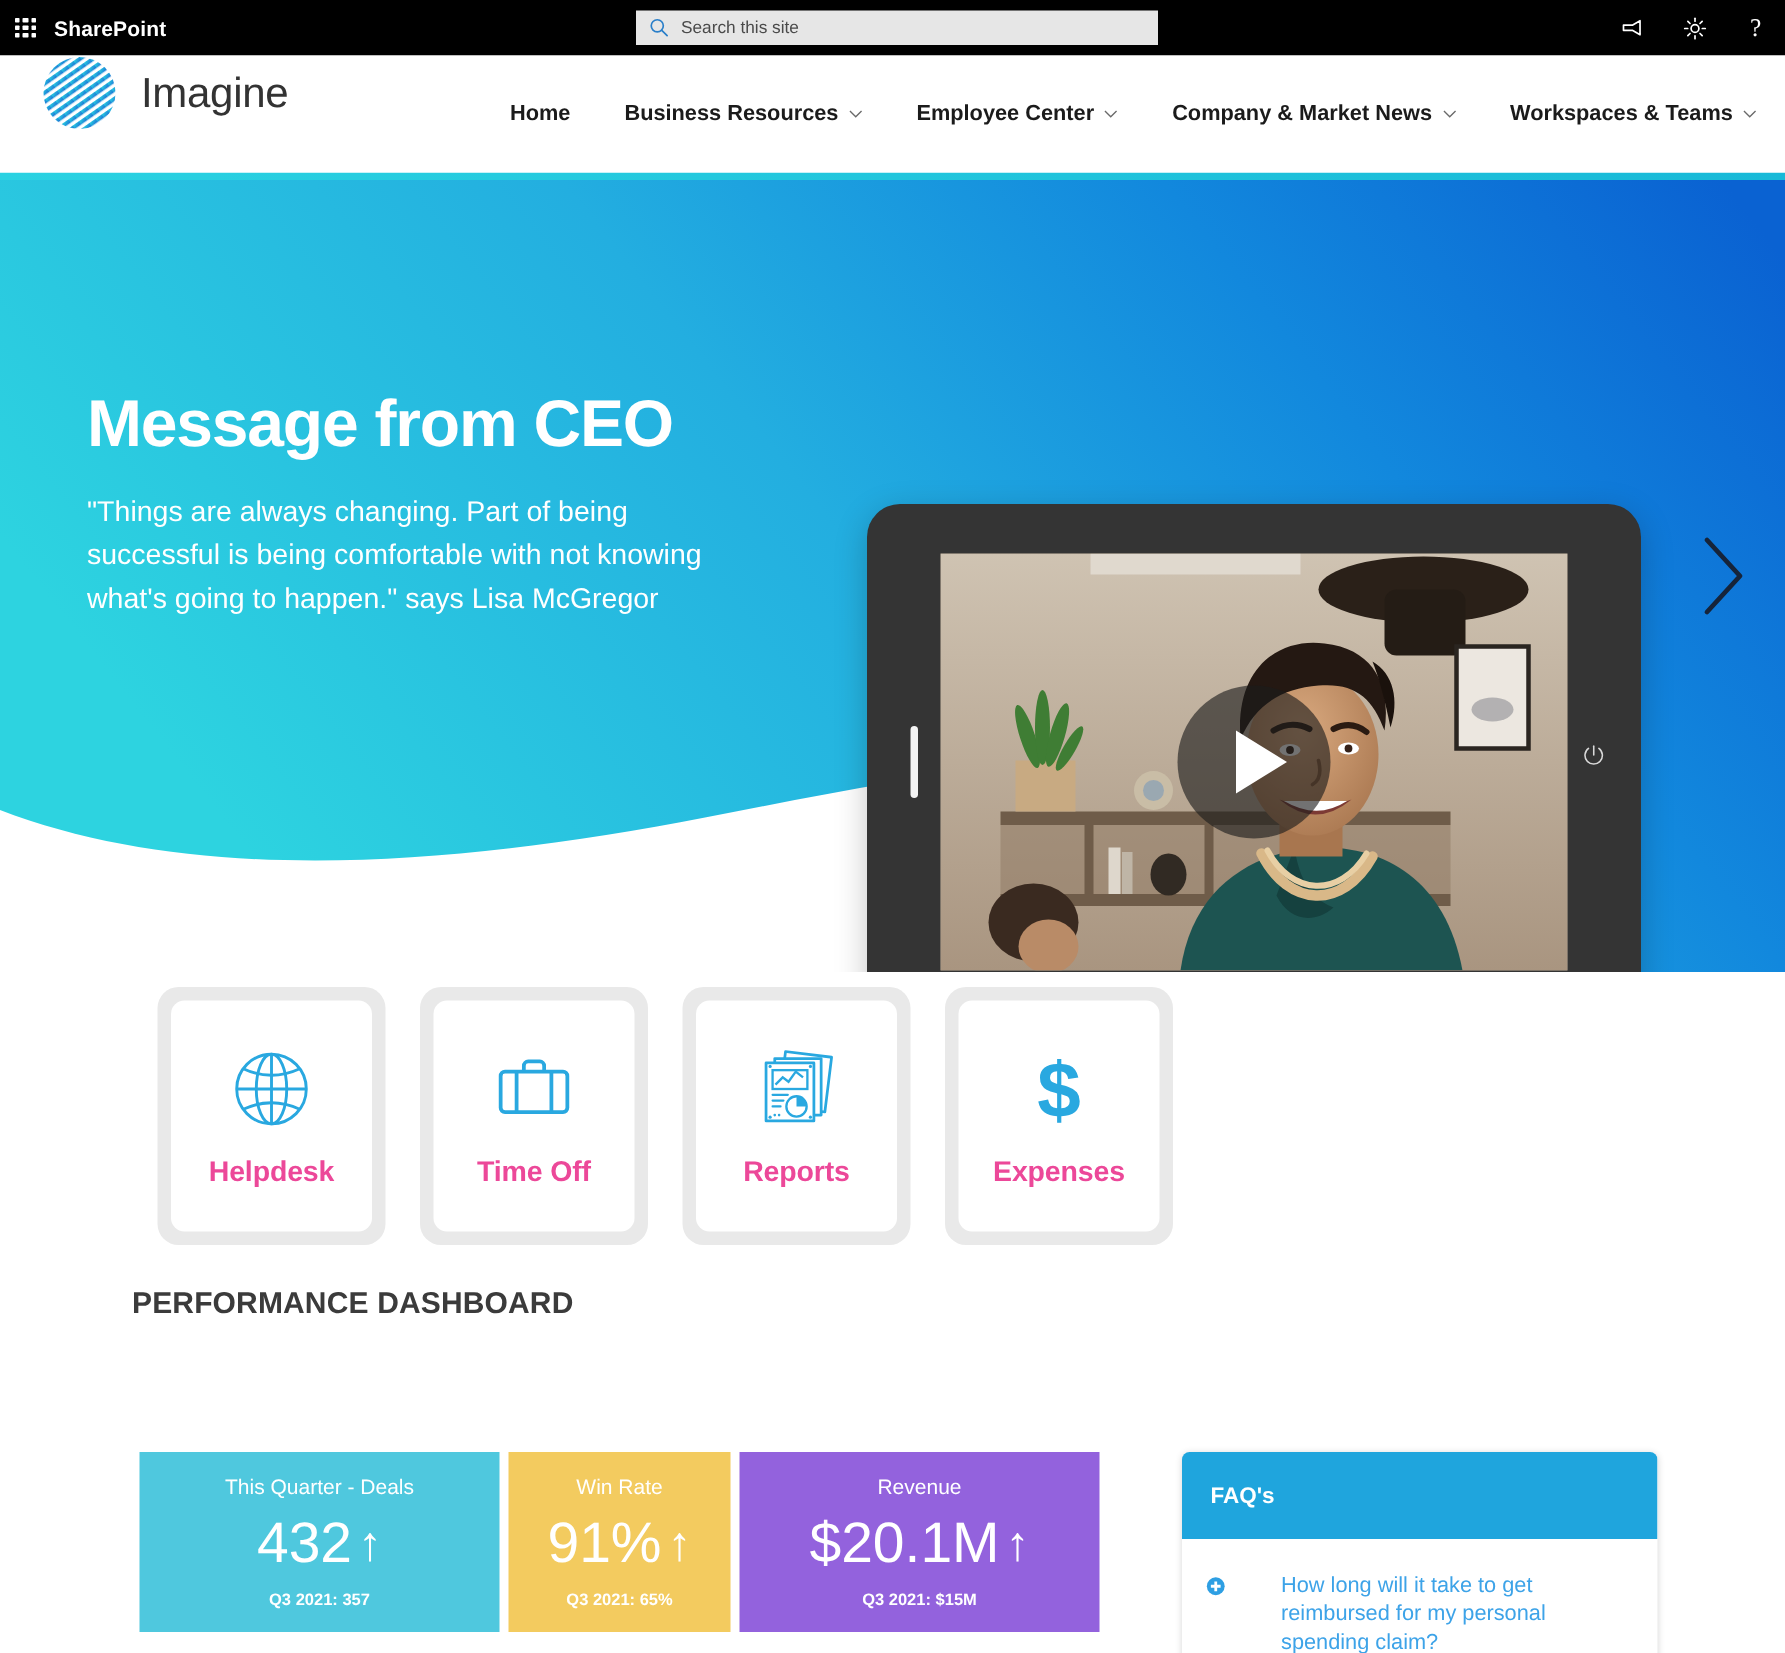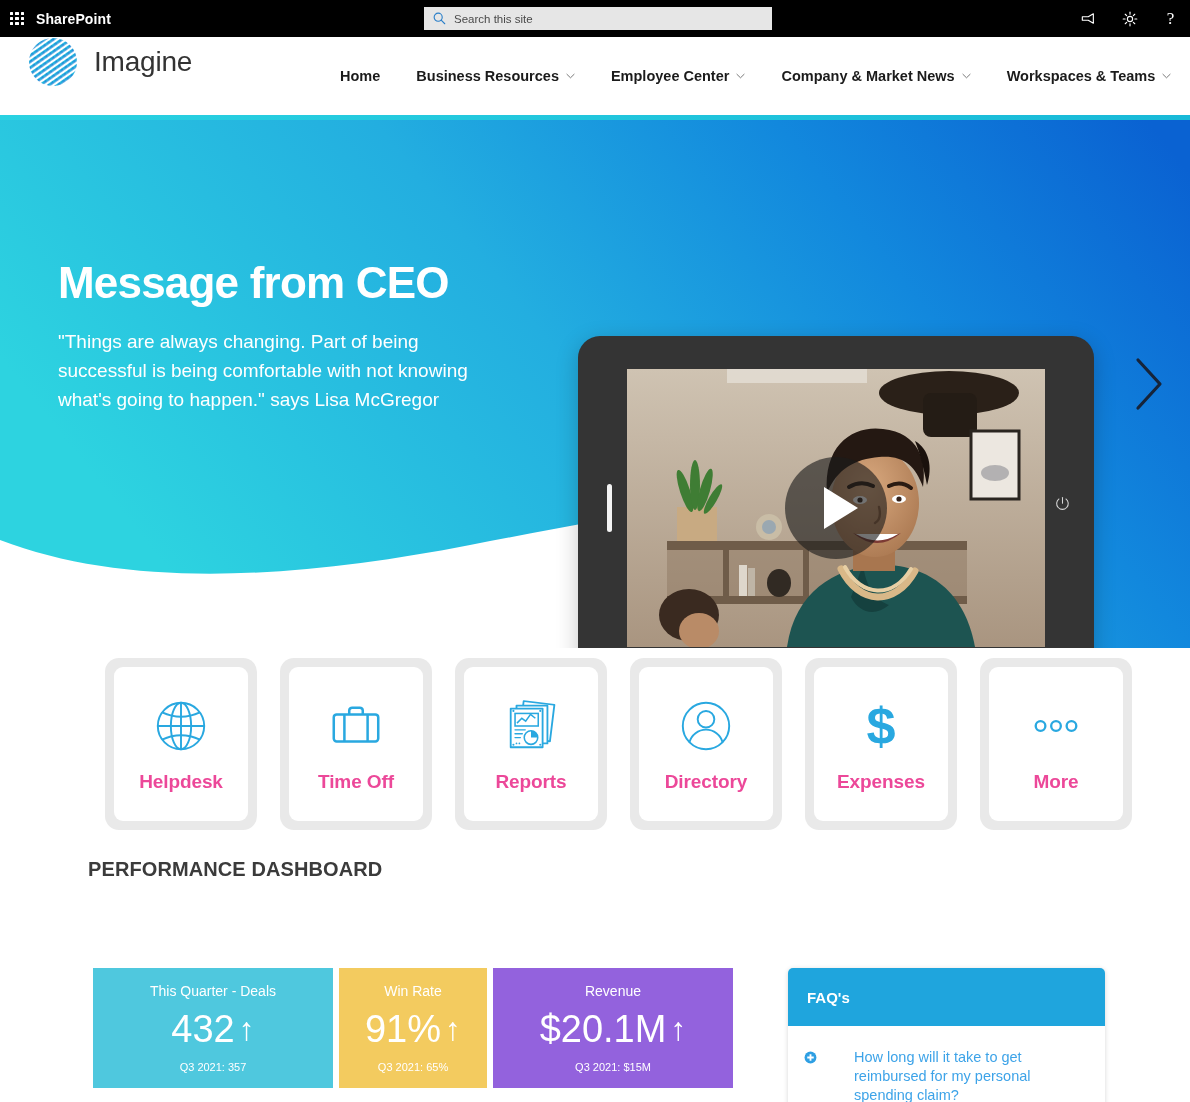--- a/index.html
+++ b/index.html
@@ -279,21 +279,21 @@
   .kpi-label { font-size: 14px; font-weight: 400; margin-bottom: 10px; }
   .kpi-value {
     font-size: 38px;
     font-weight: 300;
     line-height: 1.1;
     display: flex;
     align-items: center;
     white-space: nowrap;
   }
   .kpi-arrow { font-size: 32px; margin-left: 4px; font-weight: 400; }
-  .kpi-sub { font-size: 11px; margin-top: 10px; font-weight: 400; }
+  .kpi-sub { font-size: 11px; margin-top: 10px; font-weight: 700; }
 
   
   .faq {
     position: absolute;
     left: 788px;
     top: 968px;
     width: 317px;
     background: #ffffff;
     border-radius: 5px;
     box-shadow: 0 1px 5px rgba(0,0,0,.16);
@@ -603,58 +603,32 @@
               <circle cx="39.6" cy="49.4" r="1.1"></circle>
             <circle cx="15" cy="48" r="0.9"></circle>
               <circle cx="18" cy="48" r="0.9"></circle>
           </g>
         </svg>
       </div>
       <div class="tile-label">Reports</div>
     </div>
   </div>
 
-  <div class="tile-frame">
-    <div class="tile-card">
-      <div class="tile-icon">
-        <svg viewBox="0 0 60 60" width="58" height="58">
-          <circle cx="30" cy="30" r="24" fill="none" stroke="#29a8e0" stroke-width="2"></circle>
-          <circle cx="30" cy="23" r="8.6" fill="none" stroke="#29a8e0" stroke-width="2"></circle>
-          <path d="M12.8 47 a17.8 17.8 0 0 1 34.4 0" fill="none" stroke="#29a8e0" stroke-width="2"></path>
-        </svg>
-      </div>
-      <div class="tile-label">Directory</div>
-    </div>
-  </div>
 
   <div class="tile-frame">
     <div class="tile-card">
       <div class="tile-icon">
         <svg viewBox="0 0 60 60" width="58" height="58">
           <text x="30" y="49" text-anchor="middle" font-family="Liberation Sans, sans-serif" font-size="54" font-weight="bold" fill="#29a8e0">$</text>
         </svg>
       </div>
       <div class="tile-label">Expenses</div>
     </div>
   </div>
 
-  <div class="tile-frame">
-    <div class="tile-card">
-      <div class="tile-icon">
-        <svg viewBox="0 0 60 60" width="58" height="58">
-          <g fill="none" stroke="#29a8e0" stroke-width="2.4">
-            <circle cx="14" cy="30" r="5"></circle>
-              <circle cx="30" cy="30" r="5"></circle>
-              <circle cx="46" cy="30" r="5"></circle>
-          </g>
-        </svg>
-      </div>
-      <div class="tile-label">More</div>
-    </div>
-  </div>
 
 </div>
 
 <h2 class="dash-heading">PERFORMANCE DASHBOARD</h2>
 
 <div class="kpis">
 
   <div class="kpi" style="background:#4fc8de">
     <div class="kpi-label">This Quarter - Deals</div>
     <div class="kpi-value">

